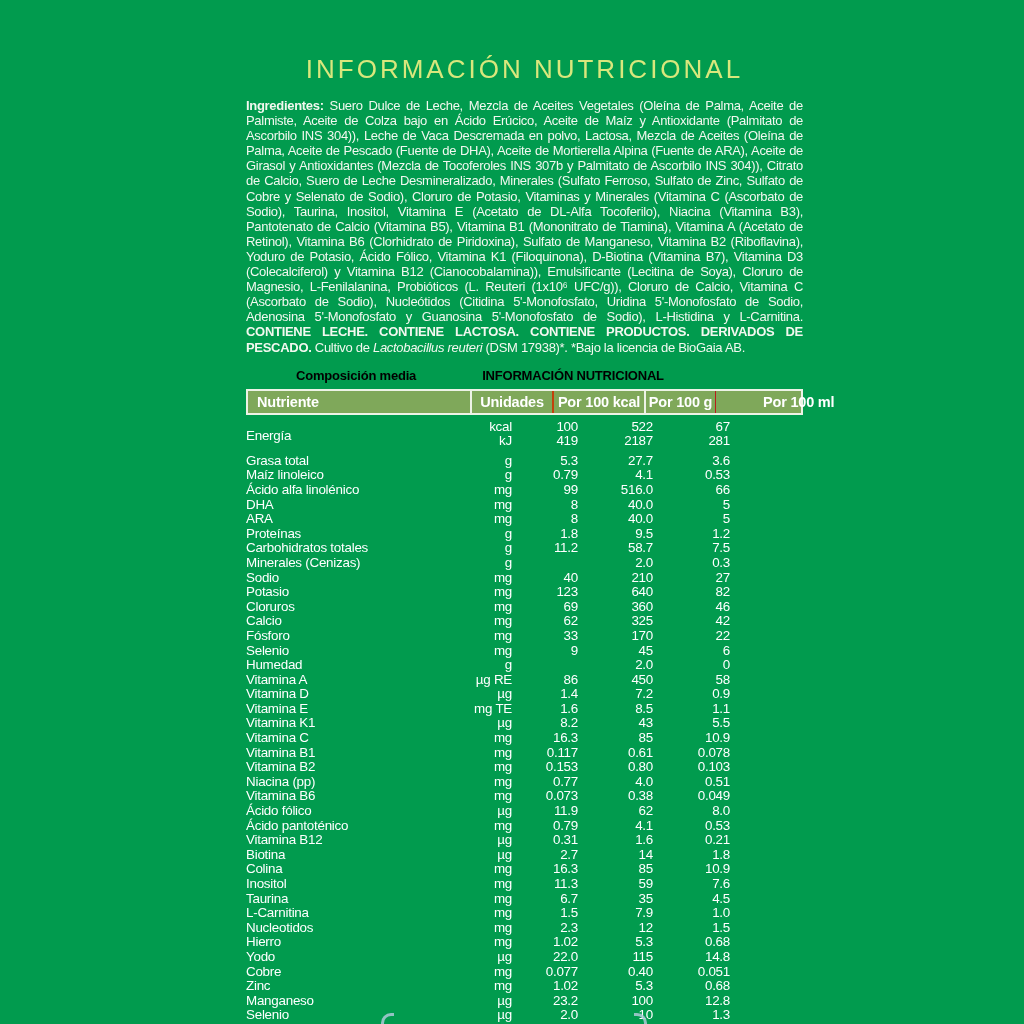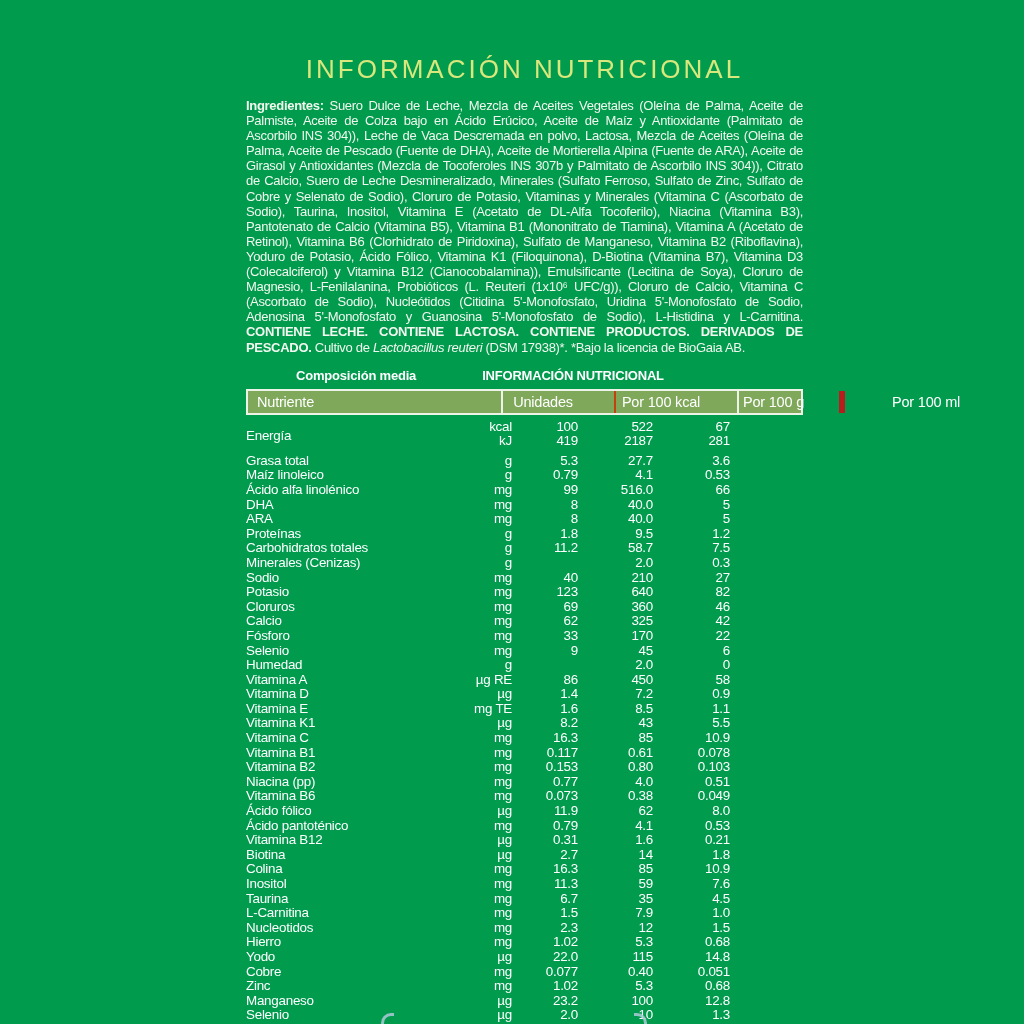--- a/index.html
+++ b/index.html
@@ -31,49 +31,48 @@
   }
   .seg-bold{font-weight:bold;}
   .seg-italic{font-style:italic;}
   .seg-normal{font-weight:normal;}
   .subheader{
     display:flex;
     margin-top:7px;
     font-weight:bold;
     font-size:13px;
     letter-spacing:-0.2px;
-    color:#ffffff;
+    color:#000000;
   }
   .subheader .left{margin-left:50px;}
   .subheader .right{margin-left:66px;}
   .header-band{
     margin-top:6px;
     height:26px;
     box-sizing:border-box;
     background:#7fa85a;
     border:2px solid #edf3e6;
     display:flex;
     align-items:center;
     font-size:14.5px;
-    font-weight:normal;
+    font-weight:bold;
     letter-spacing:-0.2px;
     color:#ffffff;
-    gap:31px;
   }
   .header-band .hcell{
     box-sizing:border-box;
     height:100%;
     display:flex;align-items:center;justify-content:center;
     white-space:nowrap;
   }
   .header-band .h-nutrient{flex:0 0 222px;justify-content:flex-start;padding-left:9px;}
   .header-band .h-unit{flex:0 0 82px;border-left:2px solid #edf3e6;}
   .header-band .h-kcal{flex:0 0 92px;border-left:2px solid #c2410c;text-align:right;}
   .header-band .h-g{flex:0 0 71px;border-left:2px solid #edf3e6;}
-  .header-band .h-ml{flex:1 1 auto;border-left:6px solid #b91c1c;padding-left:47px;}
+  .header-band .h-ml{flex:1 1 auto;border-left:1px solid #b91c1c;padding-left:47px;}
   table.nutrition{
     margin-top:5px;
     border-collapse:collapse;
     table-layout:fixed;
     width:557px;
     color:#ffffff;
   }
   table.nutrition td{
     padding:0;
     font-size:13.4px;

